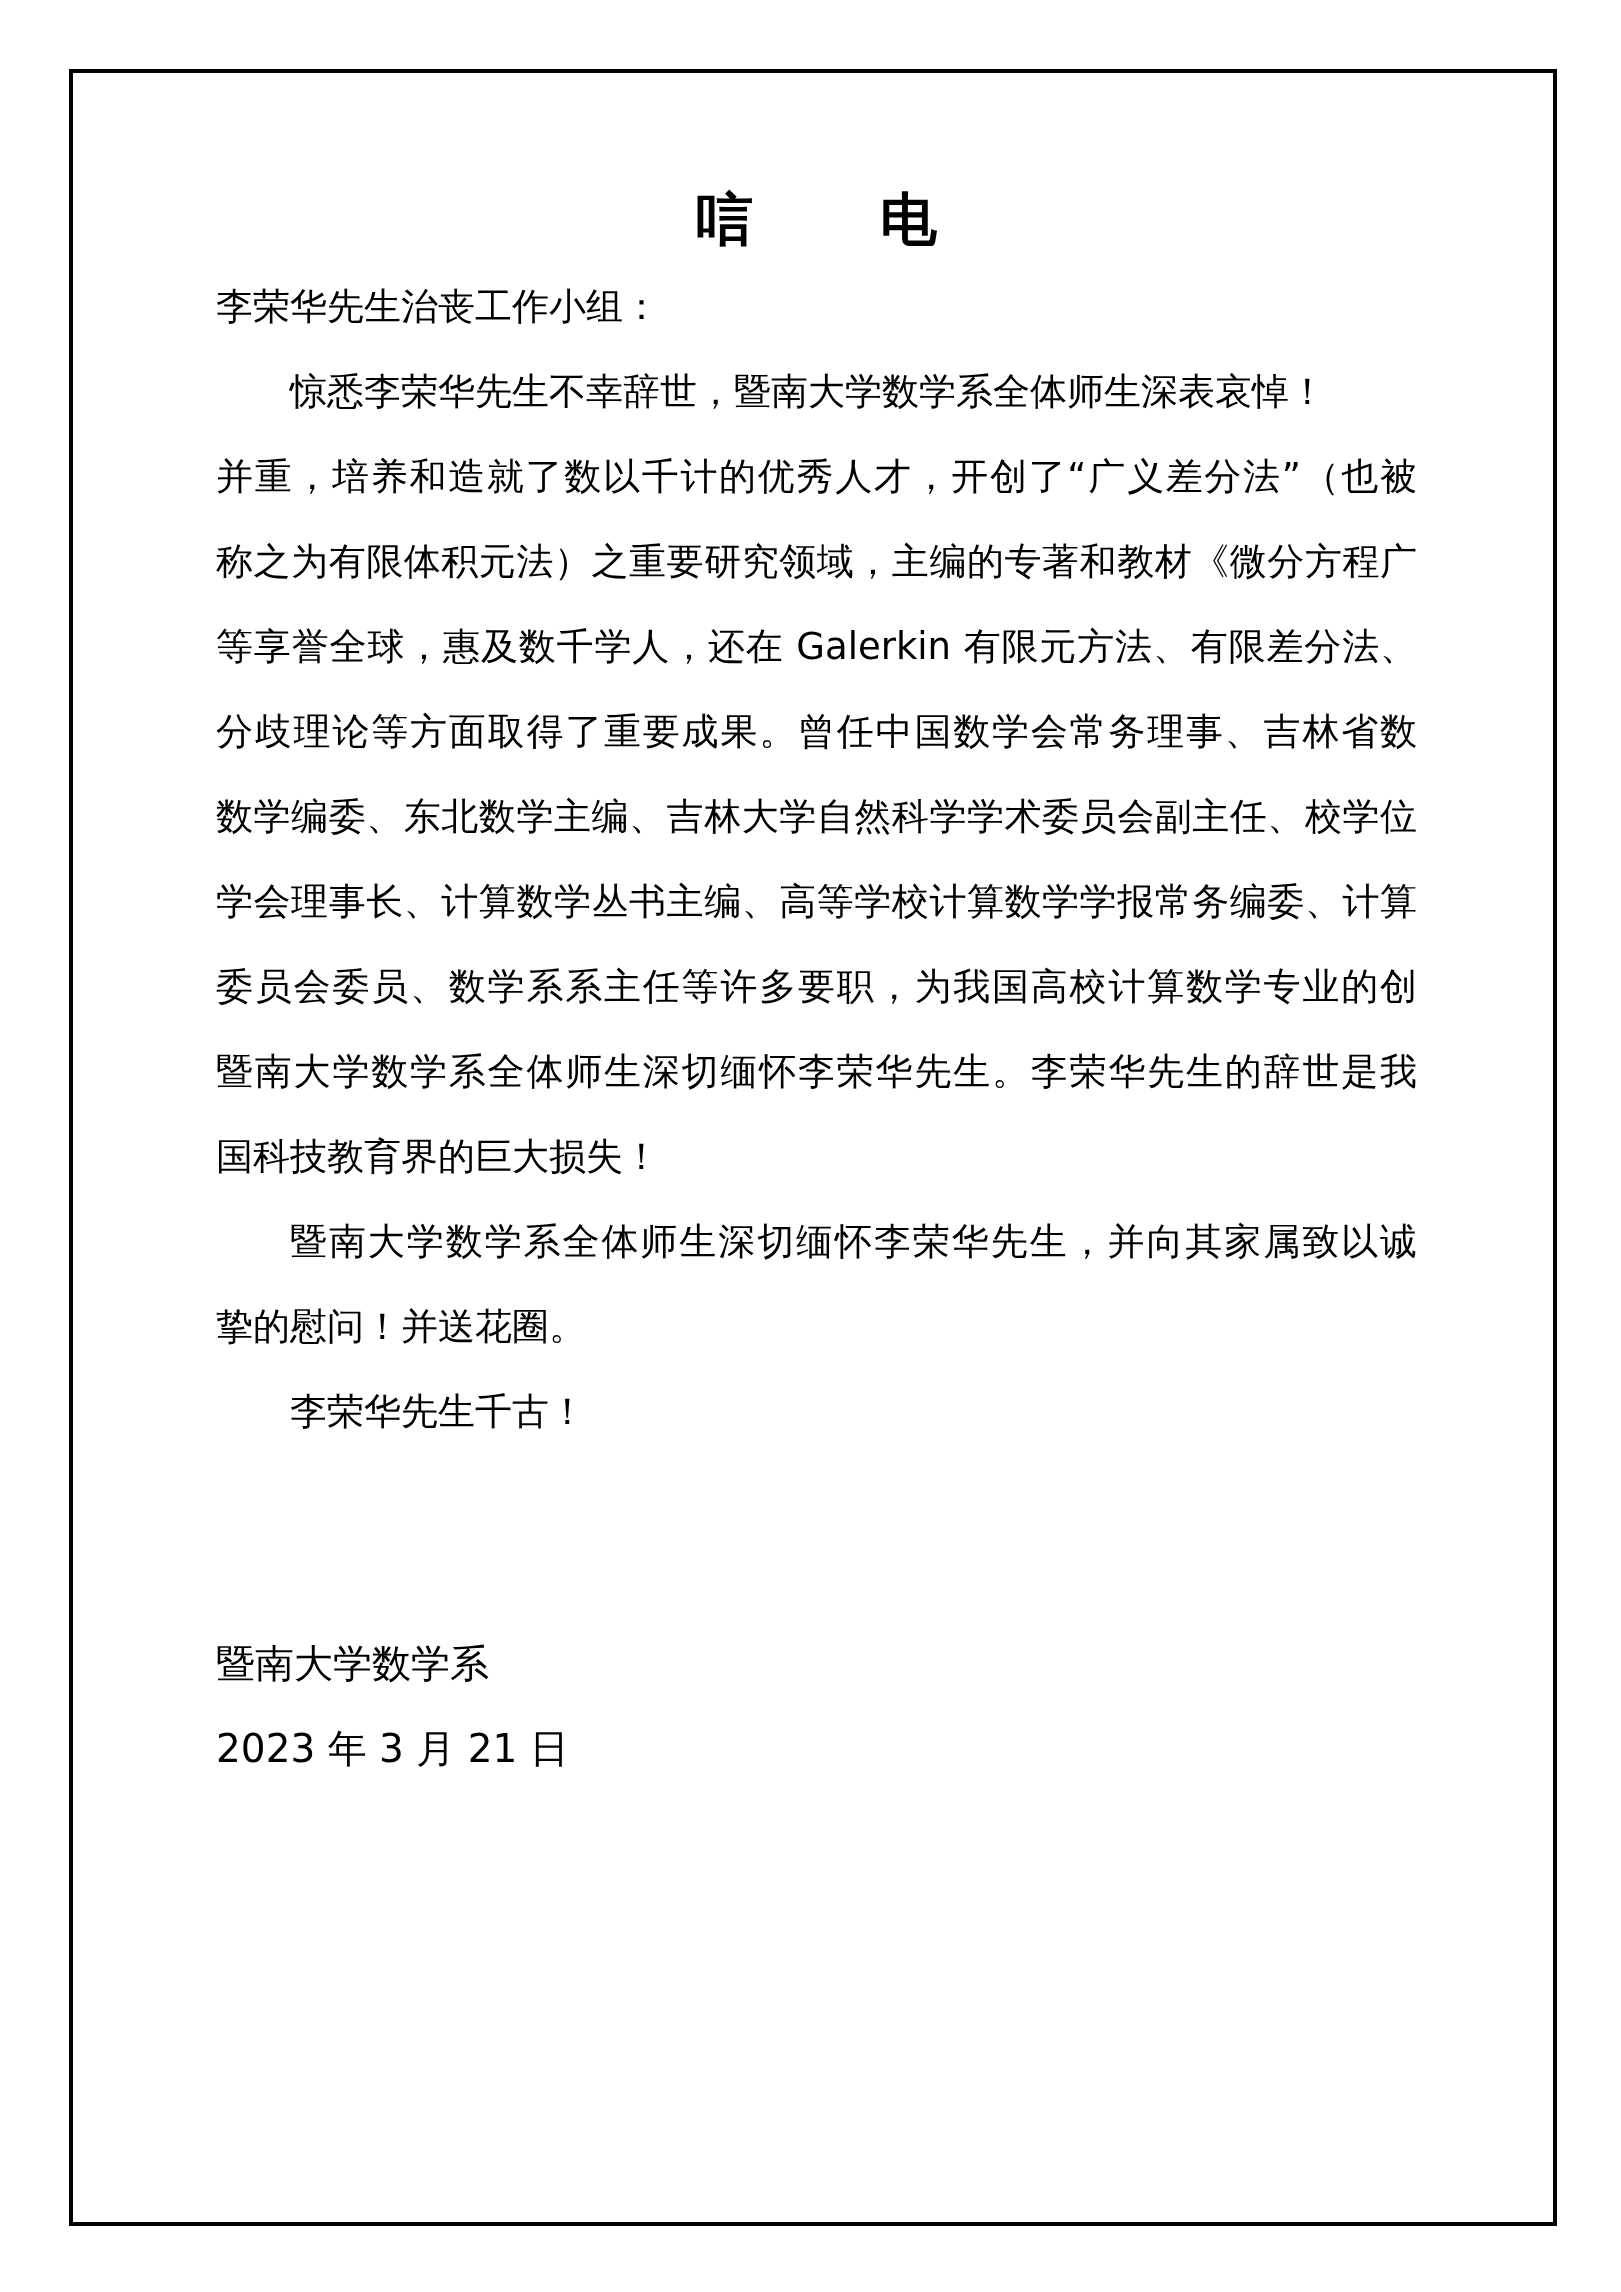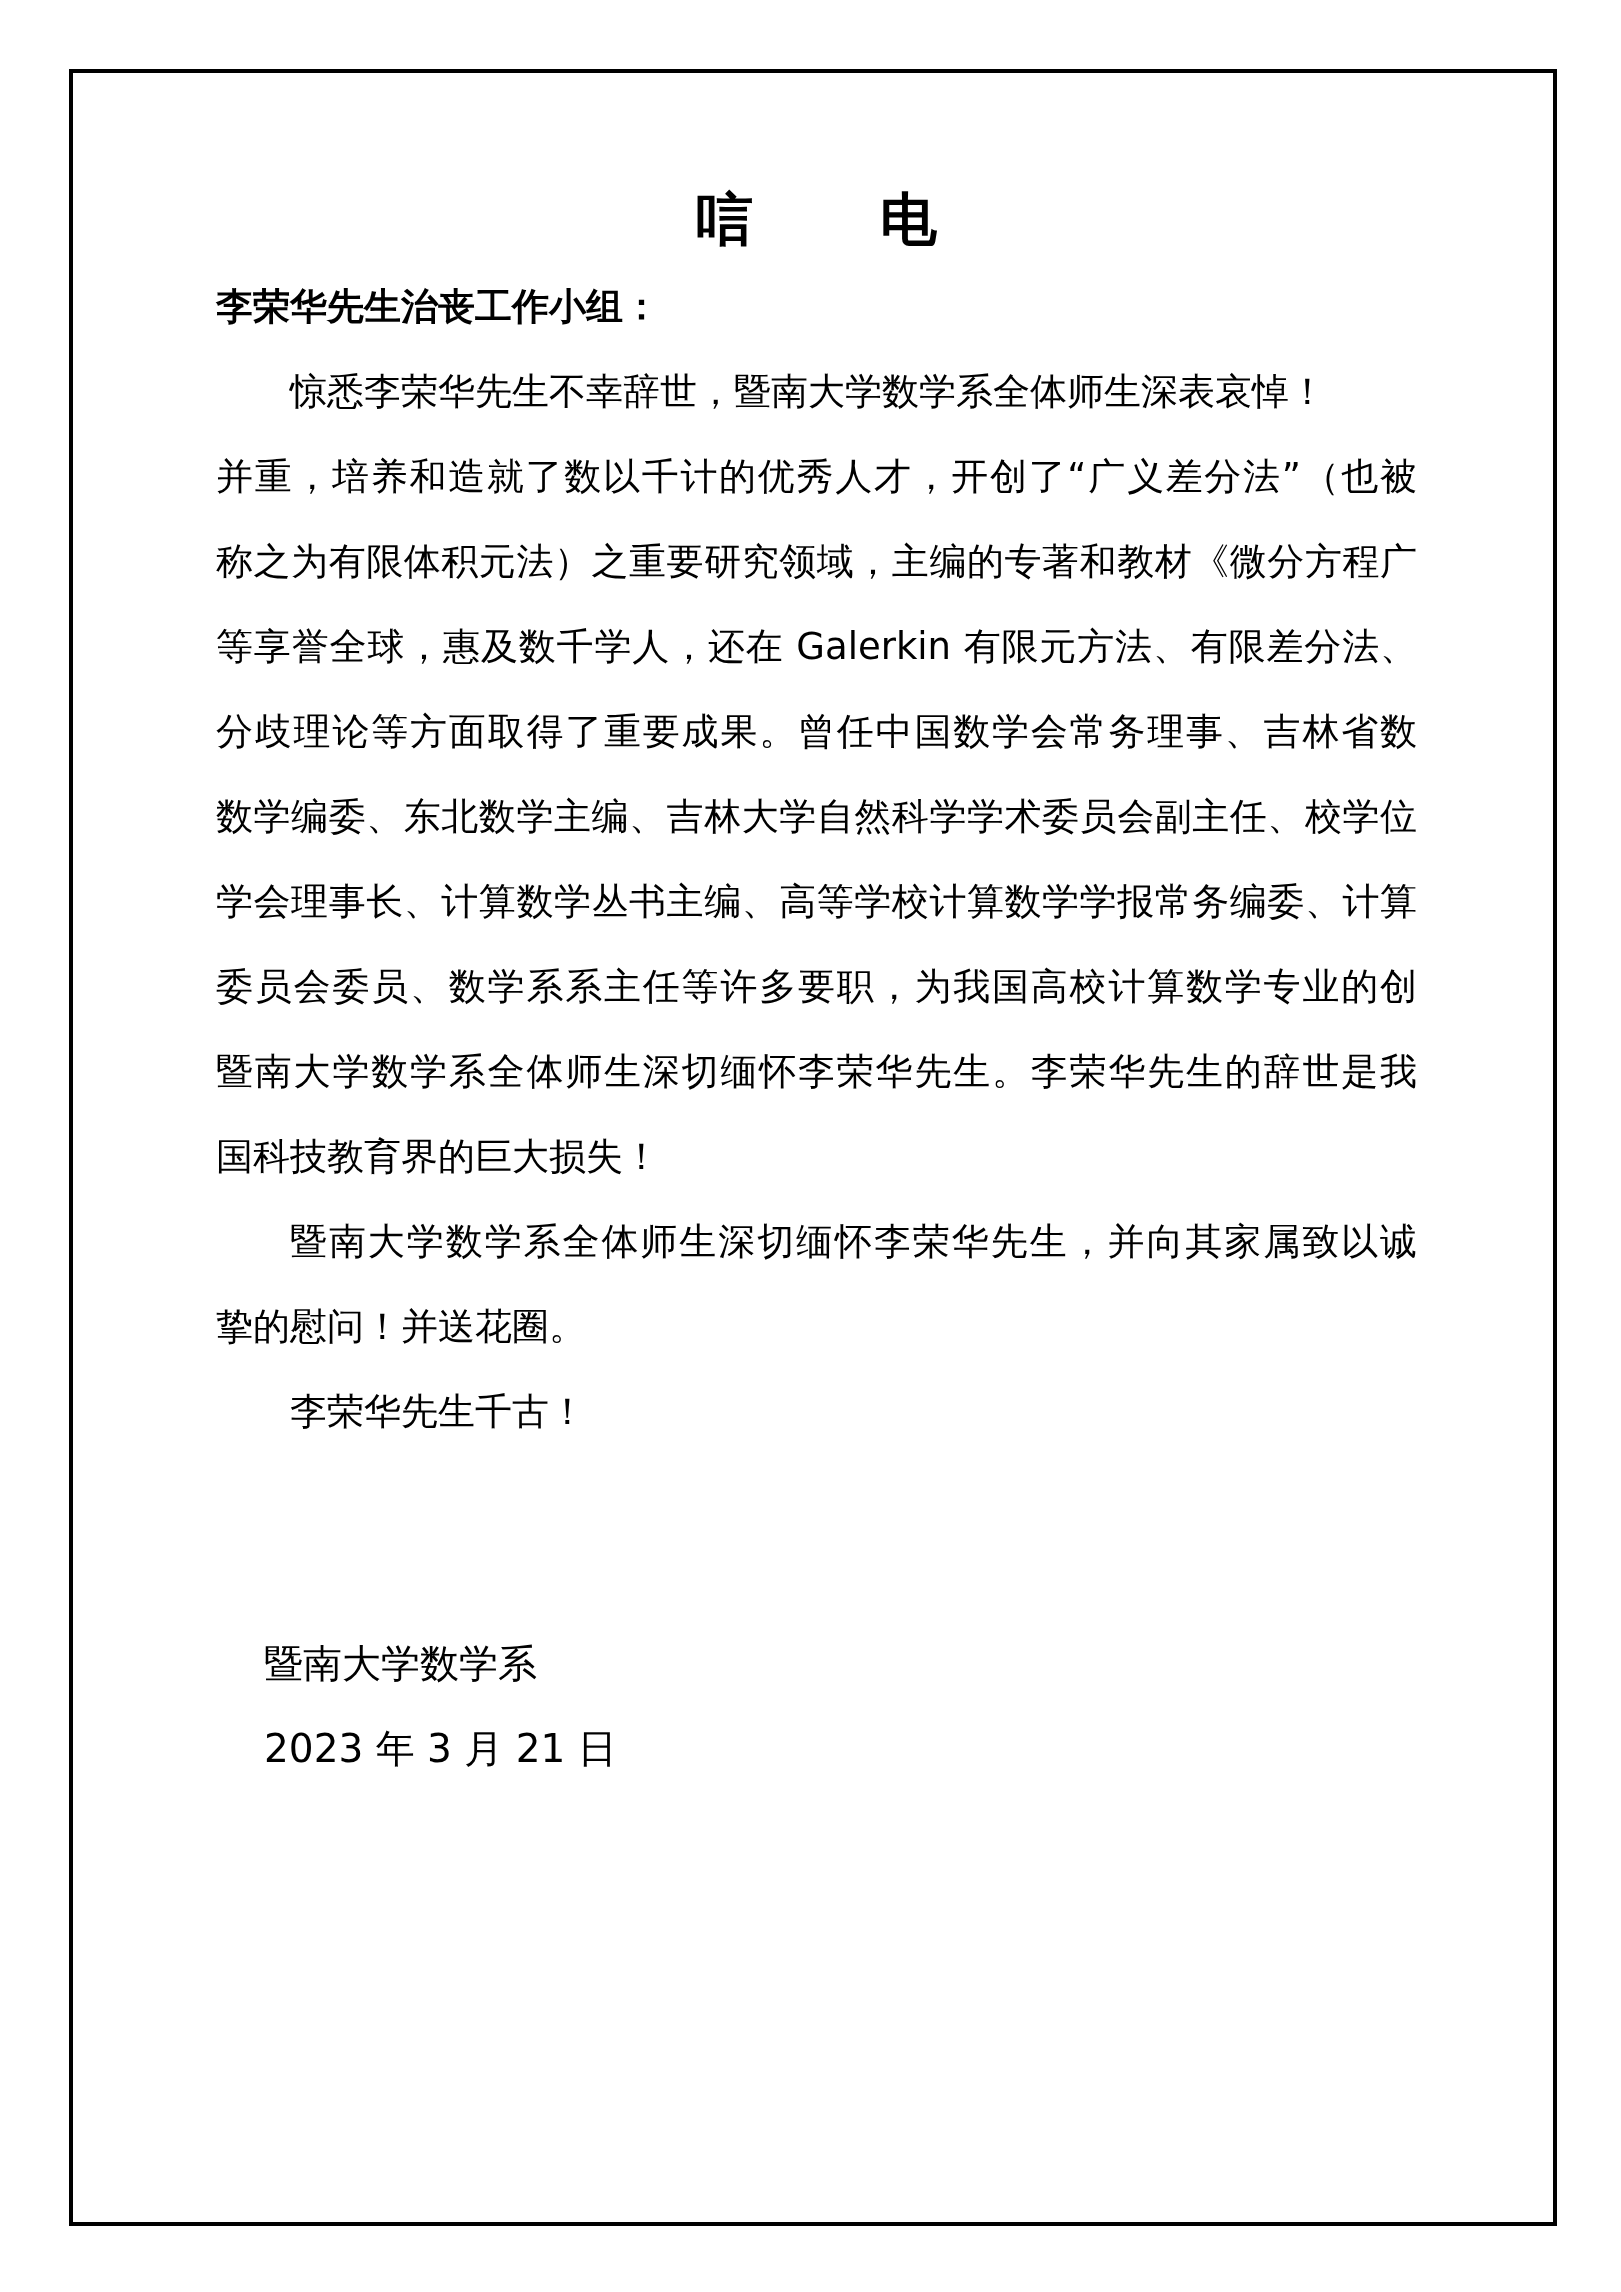--- a/index.html
+++ b/index.html
@@ -36,21 +36,20 @@
     justify-content: center;
     align-items: center;
     gap: 127px;
     font-family: "DejaVu Serif", "Liberation Serif", serif;
     font-weight: bold;
     font-size: 57px;
     line-height: 85px;
   }
   .salutation {
     margin-top: 2.9px;
-    font-weight: bold;
   }
   .line {
     height: 85px;
     line-height: 85px;
     font-size: 37px;
     text-align: left;
   }
   .line.indent {
     padding-left: 74px;
   }
@@ -58,21 +57,20 @@
     text-align: justify;
     text-align-last: justify;
     text-justify: inter-character;
   }
   .sig-block {
     margin-top: 167px;
     text-align: right;
   }
   .sig-block .line {
     font-size: 39px;
-    margin-left: 48px;
   }
   .sig-block .date-line {
     padding-right: 8.8px;
   }
 </style>
 </head>
 <body>
 
 <div class="frame"></div>
 

